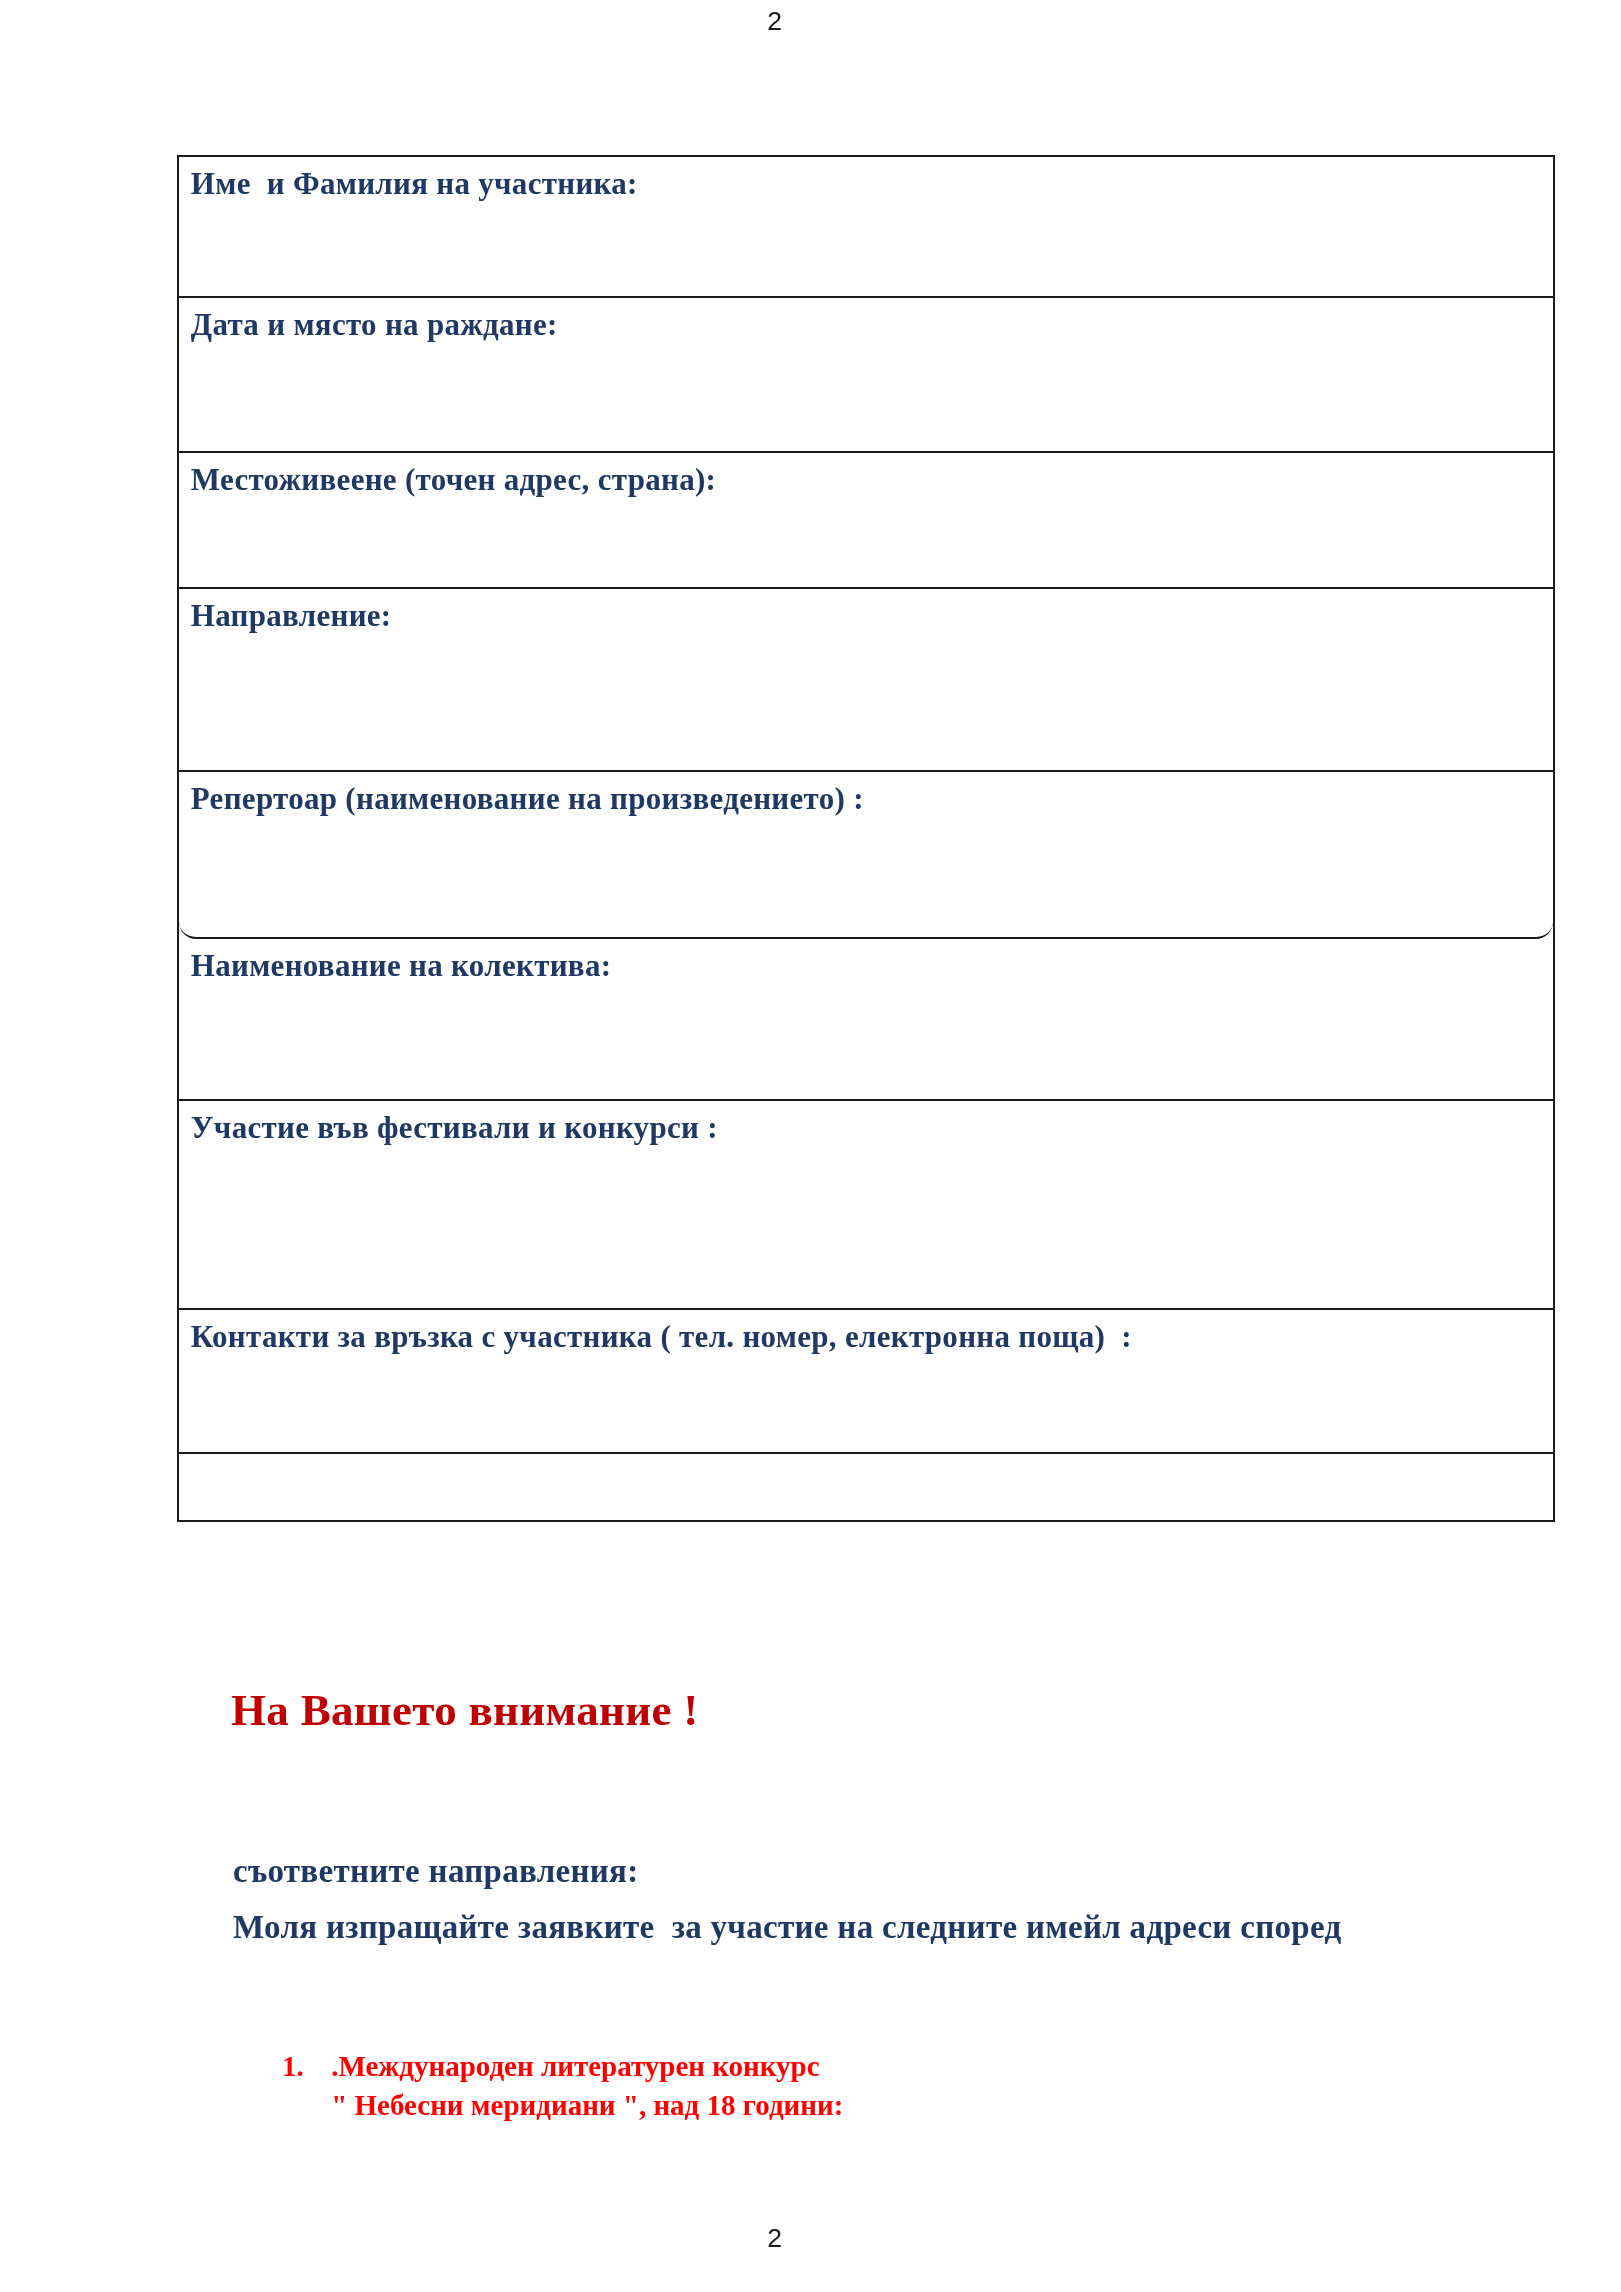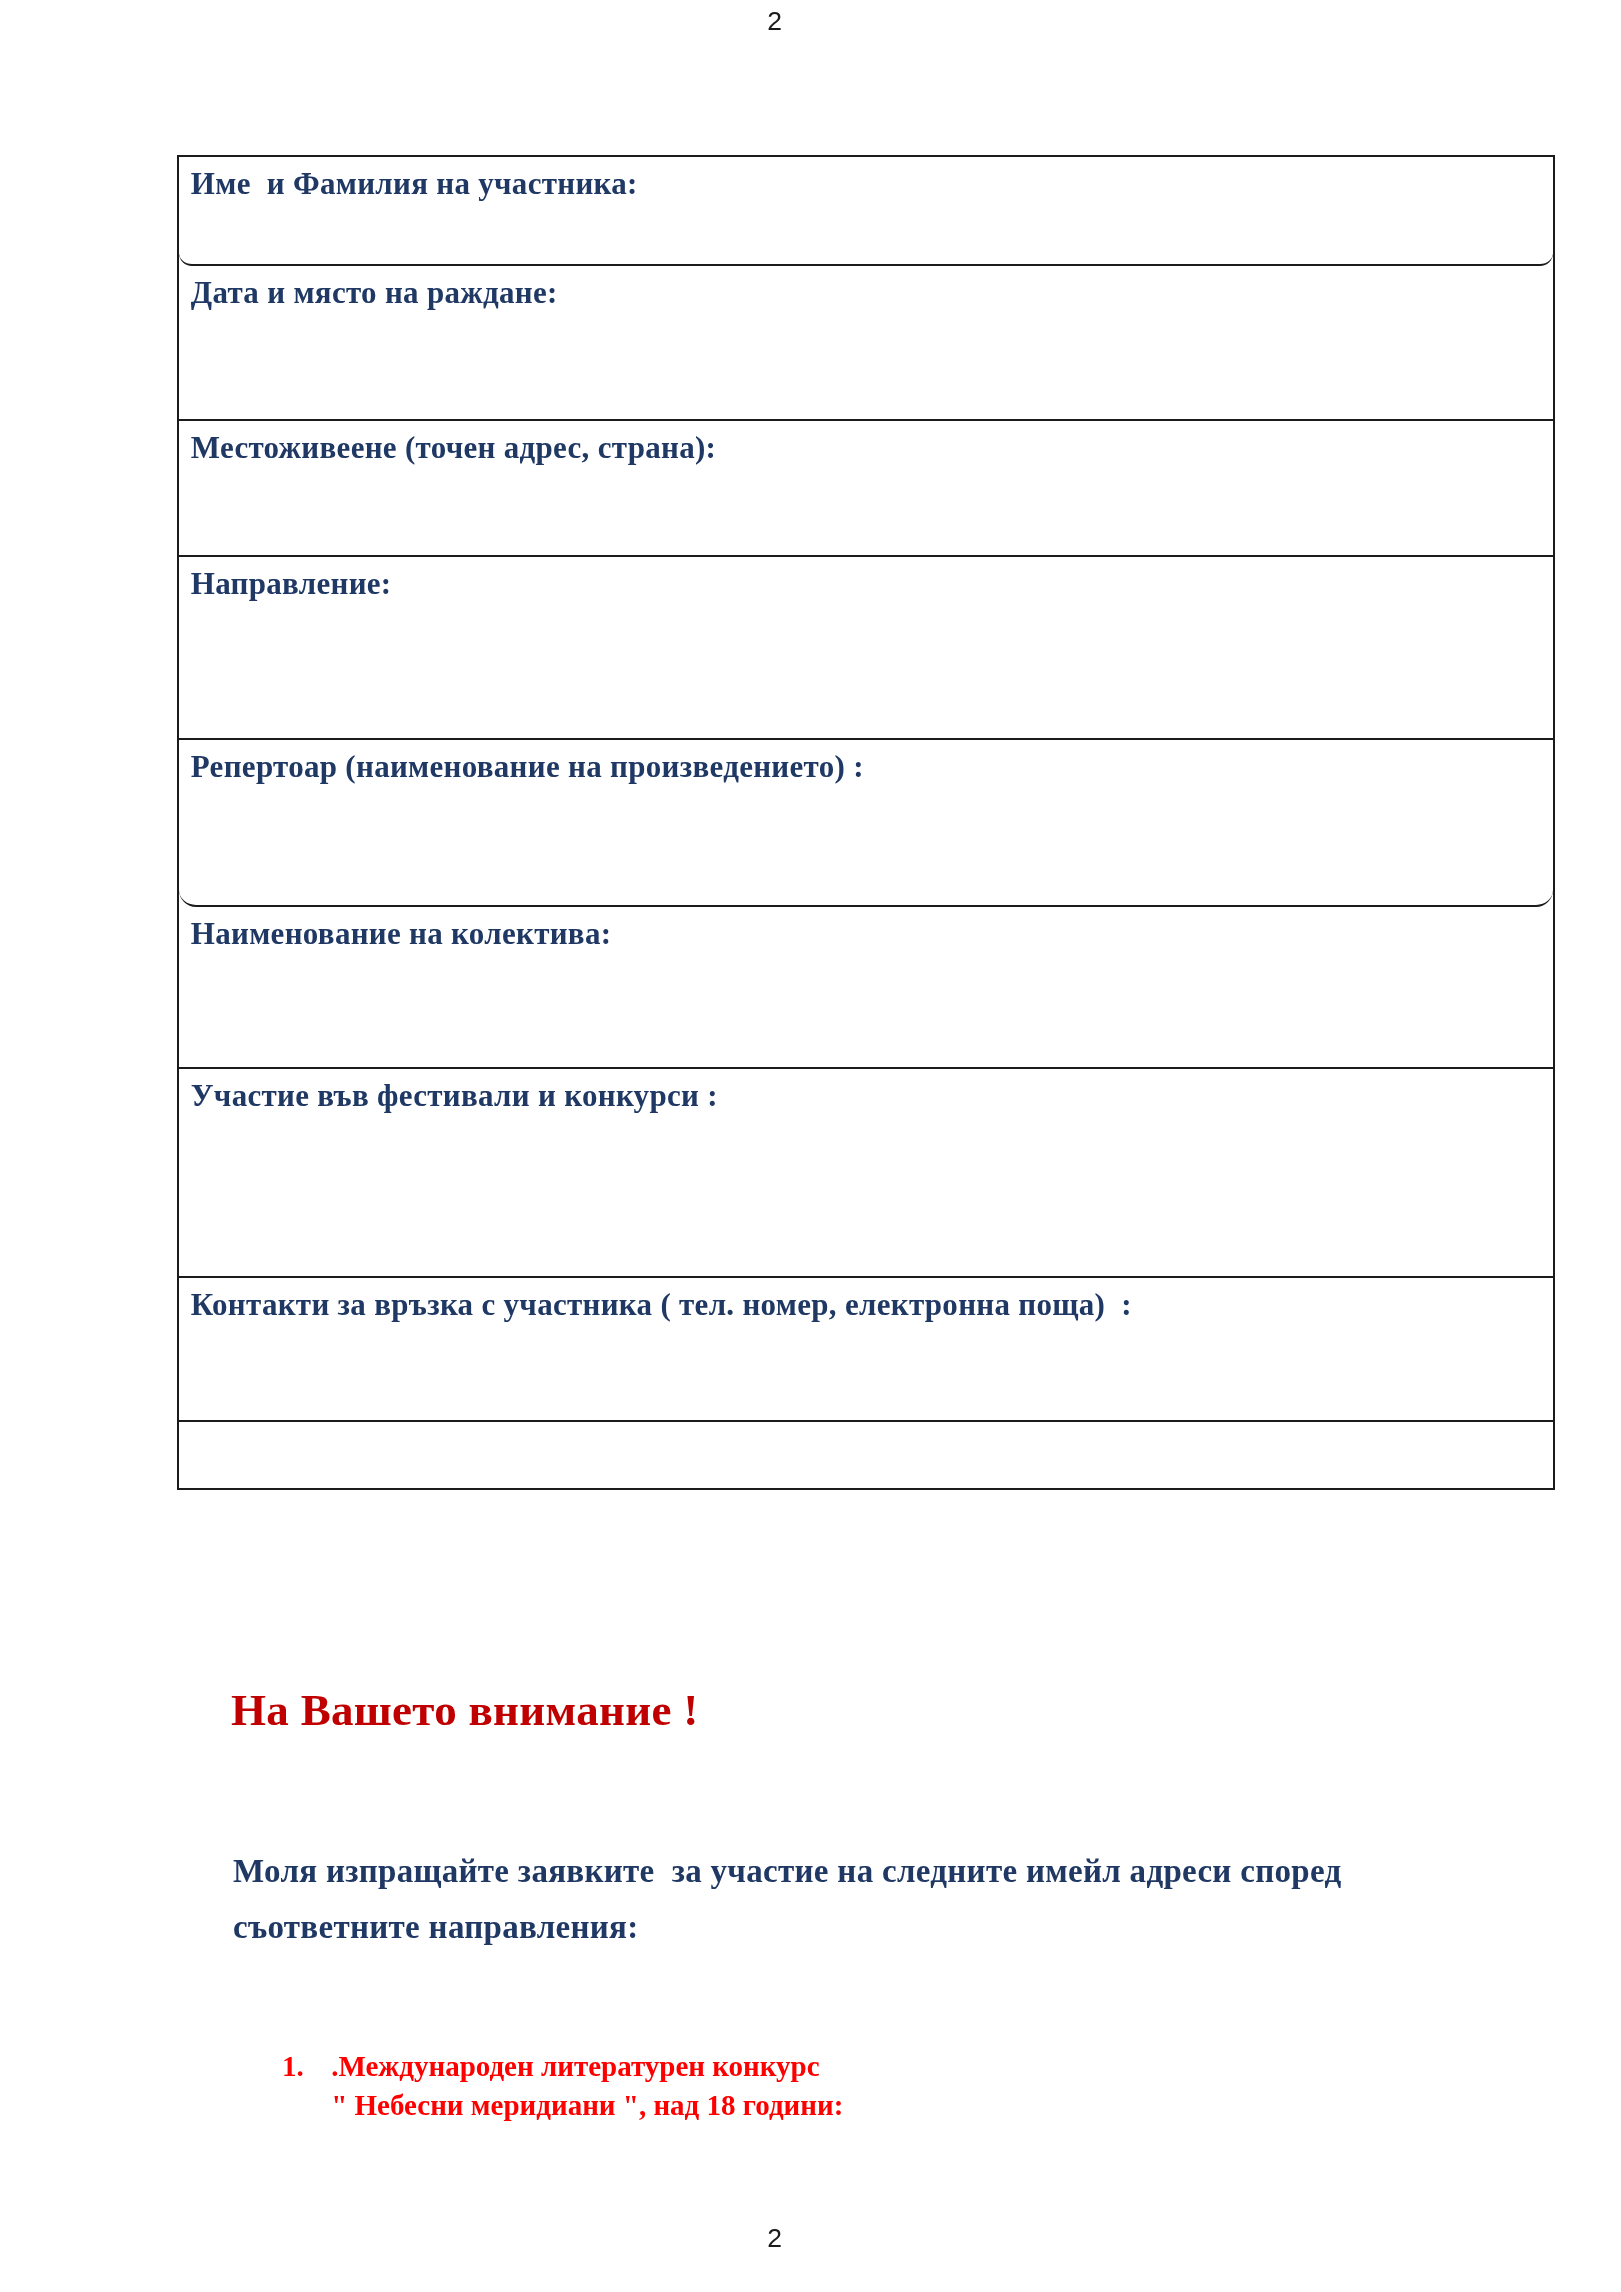--- a/index.html
+++ b/index.html
@@ -49,21 +49,21 @@
   .form-row:last-child { border-bottom: none; }
   .form-row .row-label {
     font-family: "Liberation Serif", serif;
     font-weight: bold;
     font-size: 31px;
     line-height: 1.15;
     color: #1F3864;
     white-space: pre-wrap;
     letter-spacing: 0.3px;
   }
-  .h-r1 { height: 109px; border-radius: 13px; }
+  .h-r1 { height: 141px; }
   .h-r2 { height: 155px; }
   .h-r3 { height: 136px; }
   .h-r4 { height: 183px; }
   .h-r5 { height: 167px; border-radius: 17px; }
   .h-r6 { height: 162px; }
   .h-r7 { height: 209px; }
   .h-r8 { height: 144px; }
   .h-r9 { height: 66px; }
 
   
@@ -153,22 +153,22 @@
       <span class="row-label">Контакти за връзка с участника ( тел. номер, електронна поща)  :</span>
     </div>
     <div class="form-row h-r9">
       <span class="row-label"></span>
     </div>
   </div>
 
   <div class="notice-heading">На Вашето внимание !</div>
 
   <div class="notice-body">
+    <div class="body-line">съответните направления:</div>
     <div class="body-line">Моля изпращайте заявките  за участие на следните имейл адреси според</div>
-    <div class="body-line">съответните направления:</div>
   </div>
 
   <div class="red-list-item">
     <span class="item-number">1.</span>
     <span class="item-lines">
       <span class="item-line">.Международен литературен конкурс</span>
       <span class="item-line" style="display:block;">" Небесни меридиани ", над 18 години:</span>
     </span>
   </div>
 

